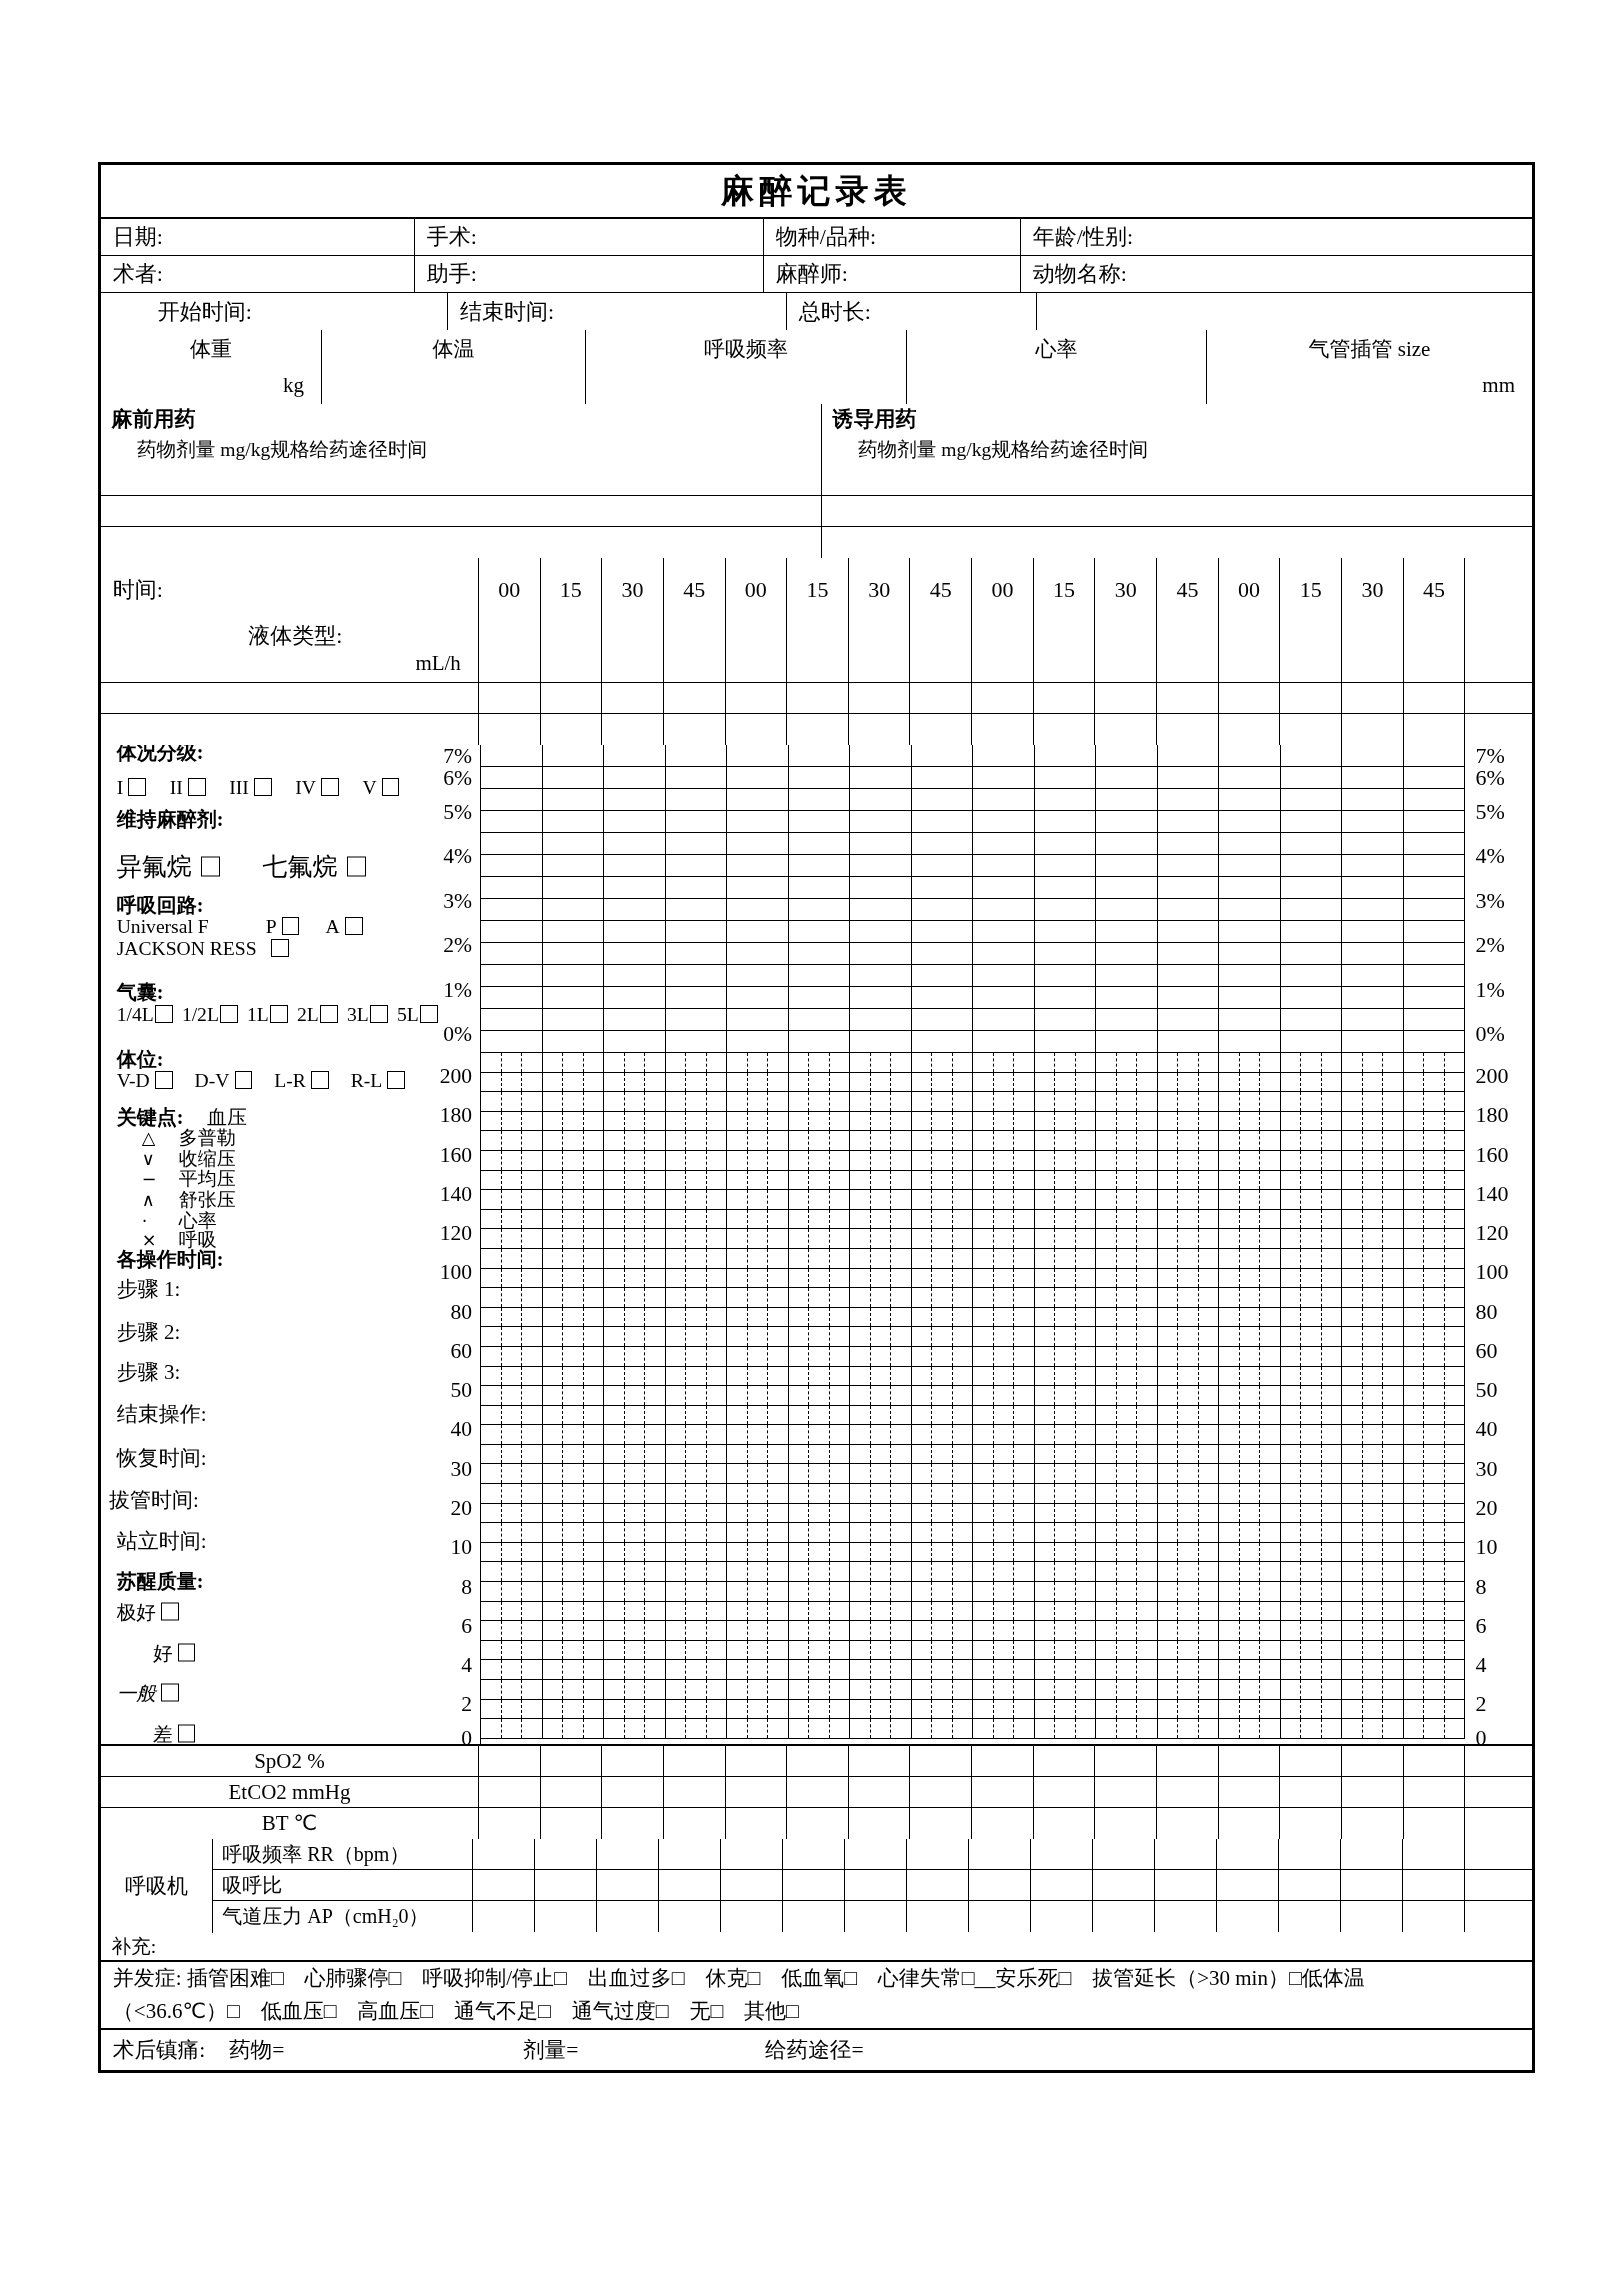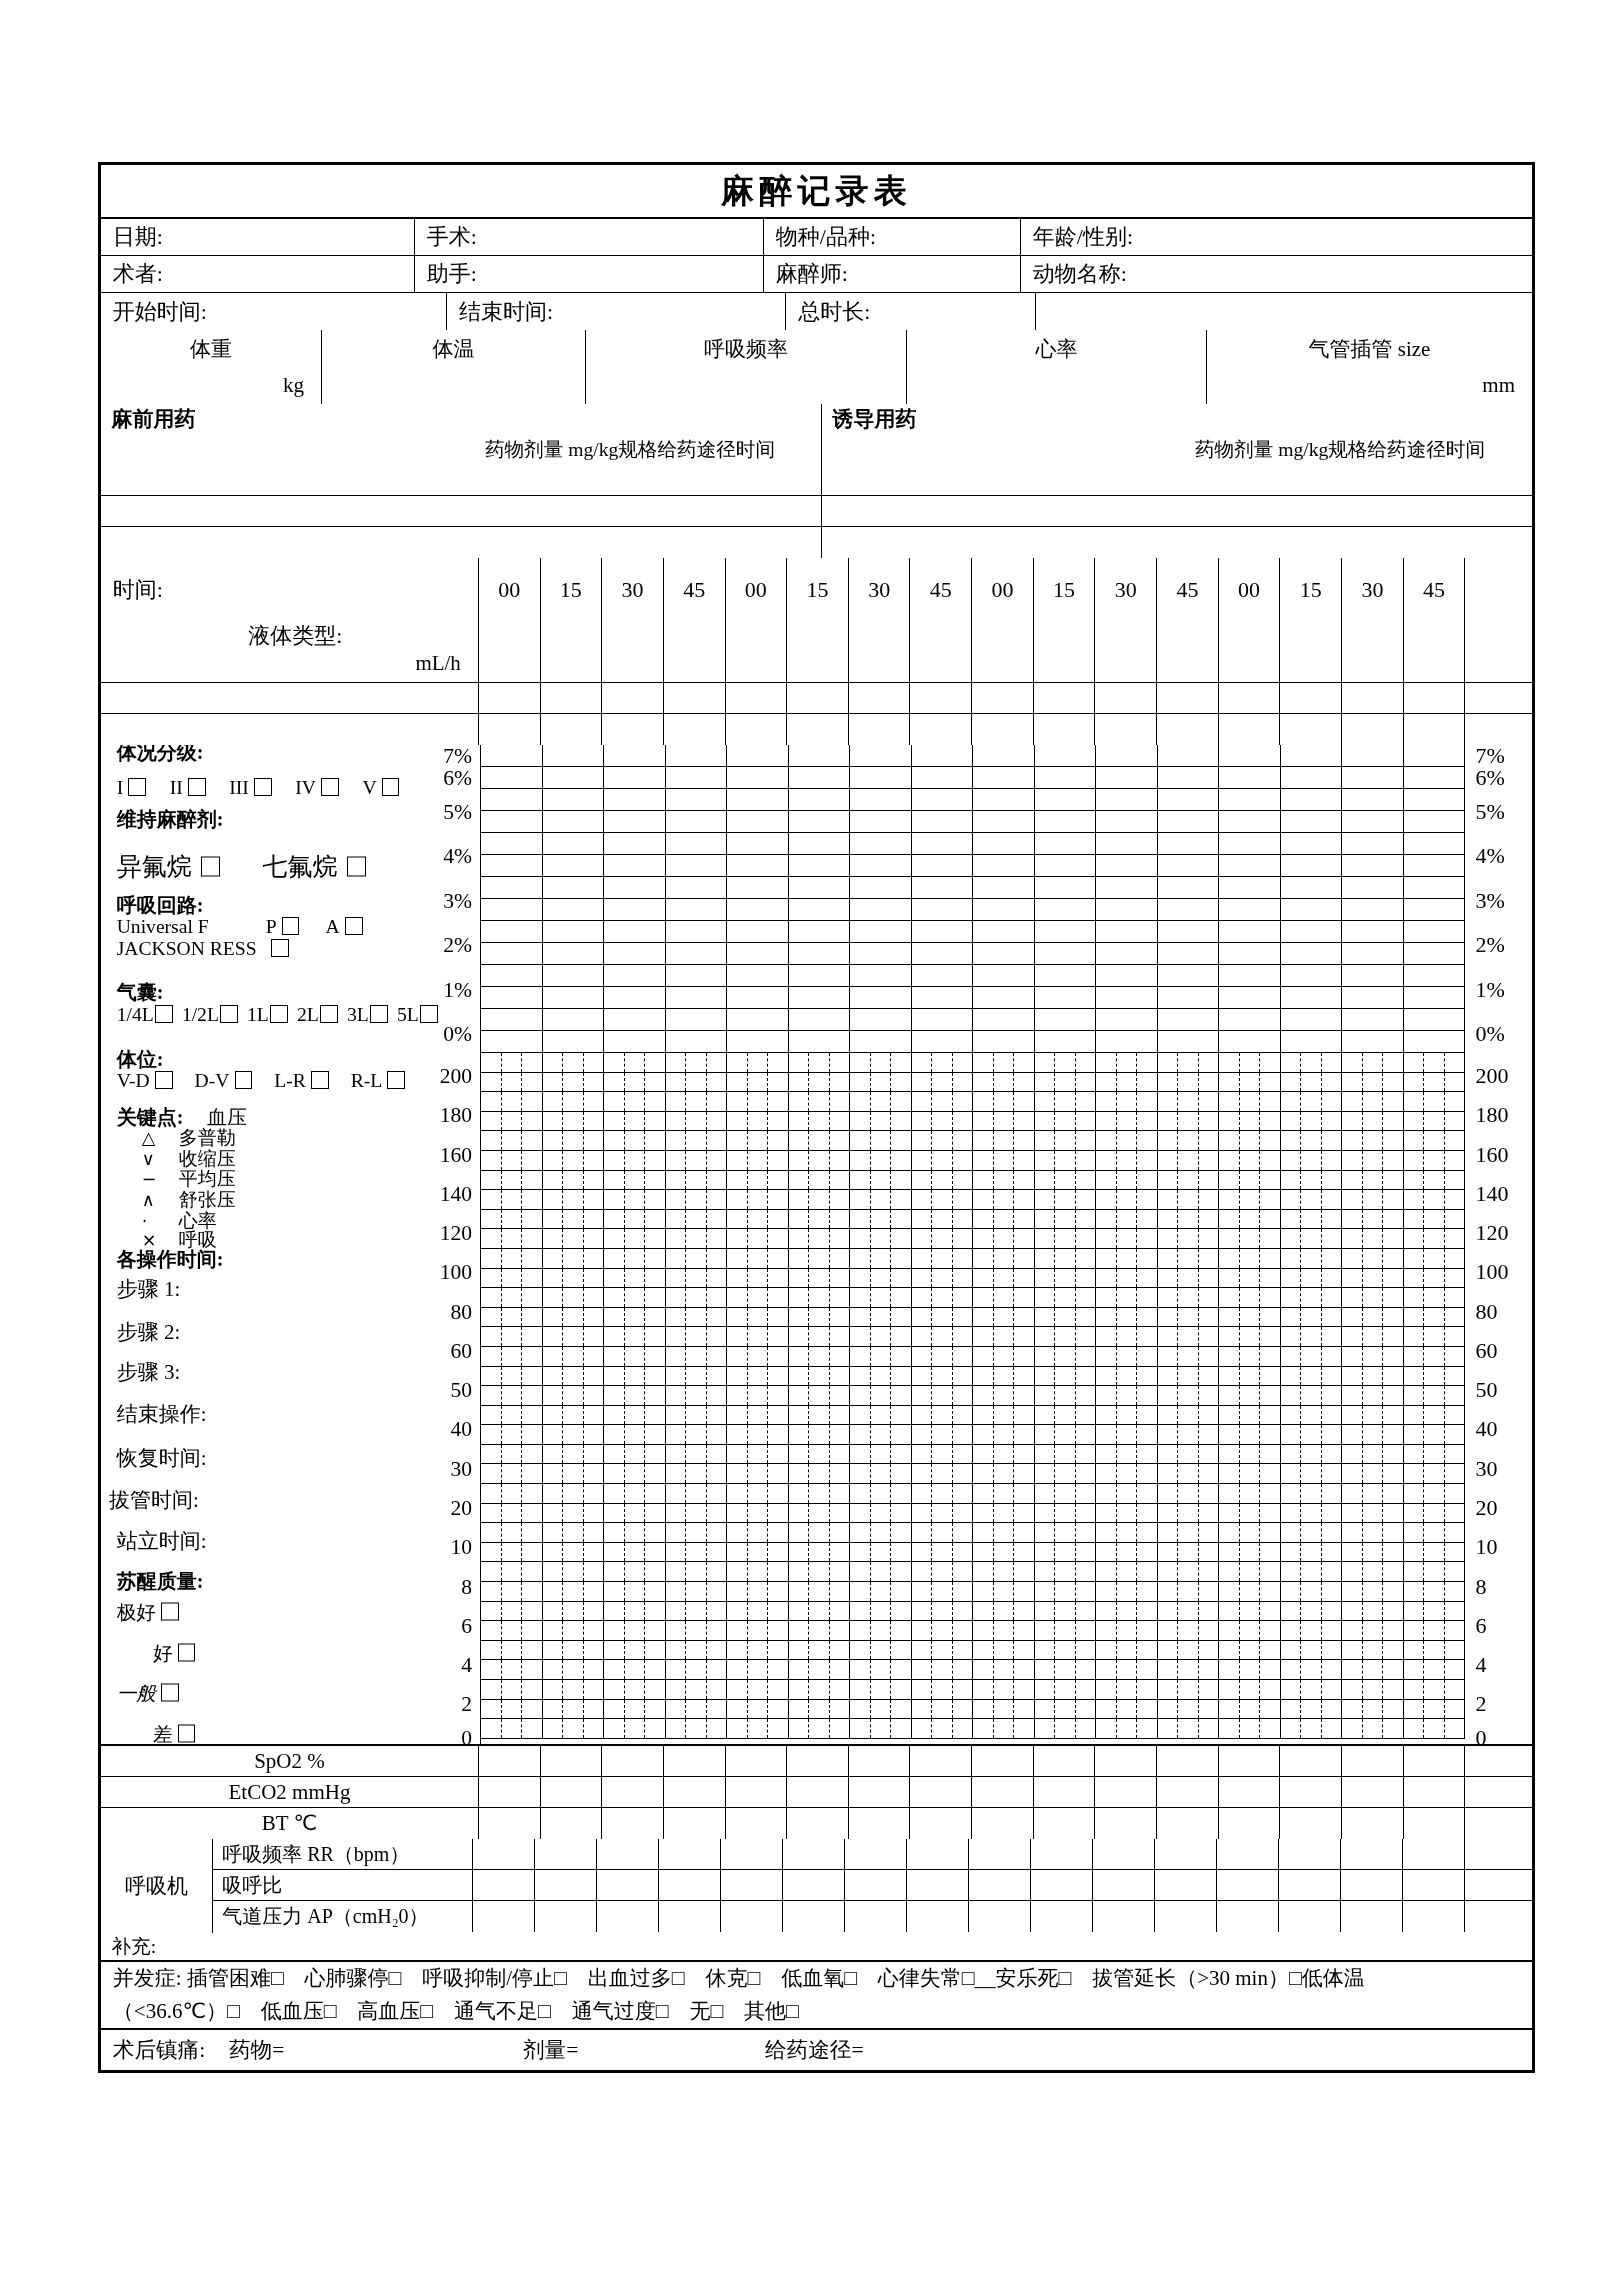--- a/index.html
+++ b/index.html
@@ -12,21 +12,21 @@
   .bb3{border-bottom-width:2px;}
   .cell{box-sizing:border-box;border-right:1.3px solid #000;height:100%;position:relative;display:flex;align-items:center;}
   .cell:last-child{border-right:none;}
   .title-row{height:54px;justify-content:center;align-items:center;border-bottom-width:2px;}
   .title{font-size:33px;font-weight:bold;letter-spacing:5.2px;}
   .lbl{font-size:22px;padding-left:11.8px;white-space:nowrap;}
   .ctr{justify-content:center;align-items:center;}
   .vh-lbl{font-size:21px;white-space:nowrap;}
   .unit{font-size:21px;margin-left:auto;padding-right:17px;}
   .dtitle-lbl{font-size:21px;font-weight:bold;padding-left:10.5px;}
-  .dcols-half{display:flex;justify-content:flex-end;align-items:center;padding:0 46px 0 36px;}
+  .dcols-half{display:flex;justify-content:flex-start;align-items:center;padding:0 46px 0 36px;}
   .dcol{font-size:19.6px;white-space:nowrap;}
   .tc{width:62px;box-sizing:border-box;border-right:1.3px solid #000;display:flex;align-items:center;justify-content:center;font-size:22px;}
   .chart{display:flex;box-sizing:border-box;height:1001px;border-bottom:2px solid #000;}
   .panel-left{width:380px;box-sizing:border-box;border-right:1.3px solid #000;position:relative;overflow:hidden;}
   .grid-main{width:984px;display:flex;flex-direction:column;}
   .panel-right{flex:1;position:relative;overflow:hidden;}
   .p-row,.v-row{display:flex;box-sizing:border-box;border-bottom:0.7px solid #000;}
   .p-row{height:22px;}
   .v-row{height:19.6px;}
   .pb2{border-bottom-width:1.3px;}
@@ -96,21 +96,21 @@
           <span class="lbl">助手:</span>
         </div>
         <div class="cell" style="width: 257px;">
           <span class="lbl">麻醉师:</span>
         </div>
         <div class="cell" style="width: 510px;">
           <span class="lbl">动物名称:</span>
         </div>
       </div>
       <div class="row bb3" style="height: 37px;">
-        <div class="cell" style="width: 356px;">
+        <div class="cell" style="width: 356px; padding-left: 45px;">
           <span class="lbl">开始时间:</span>
         </div>
         <div class="cell" style="width: 349px;">
           <span class="lbl">结束时间:</span>
         </div>
         <div class="cell" style="width: 257px;">
           <span class="lbl">总时长:</span>
         </div>
         <div class="cell" style="width: 510px;">
           <span class="lbl"></span>

